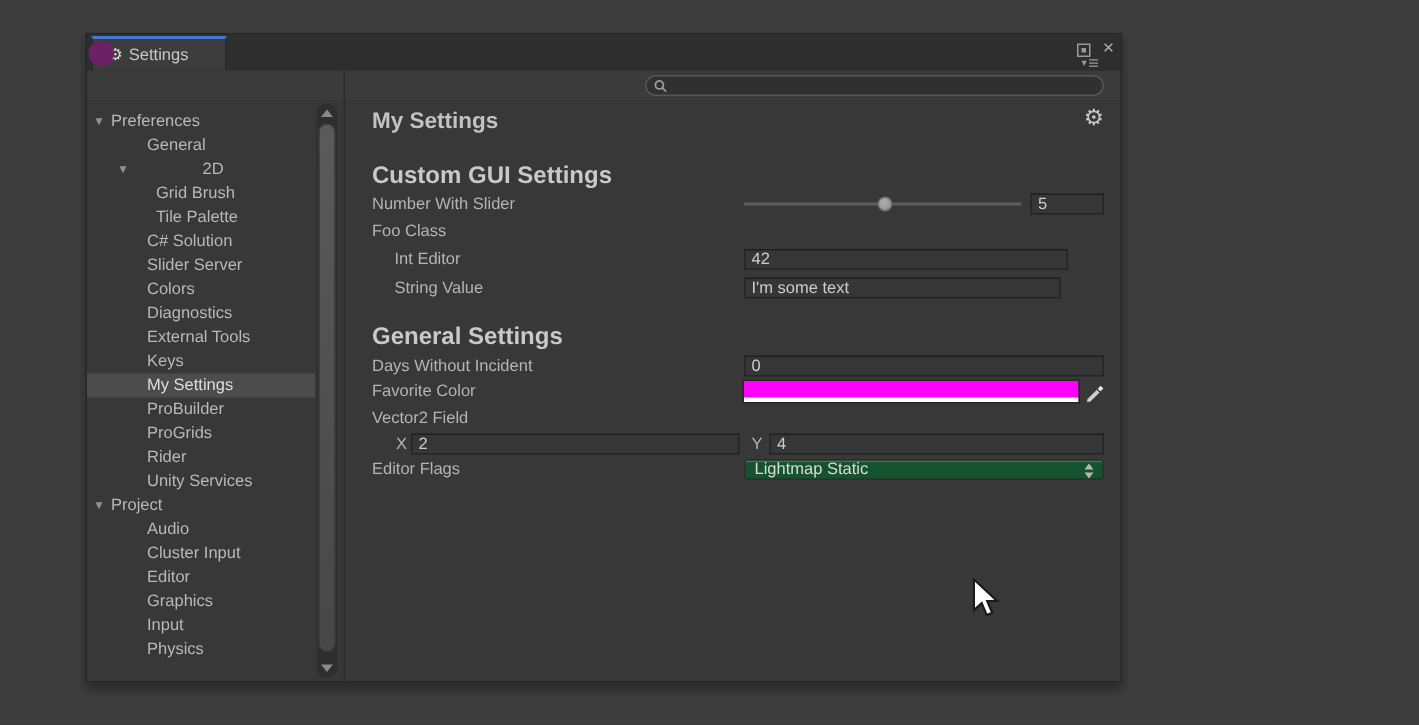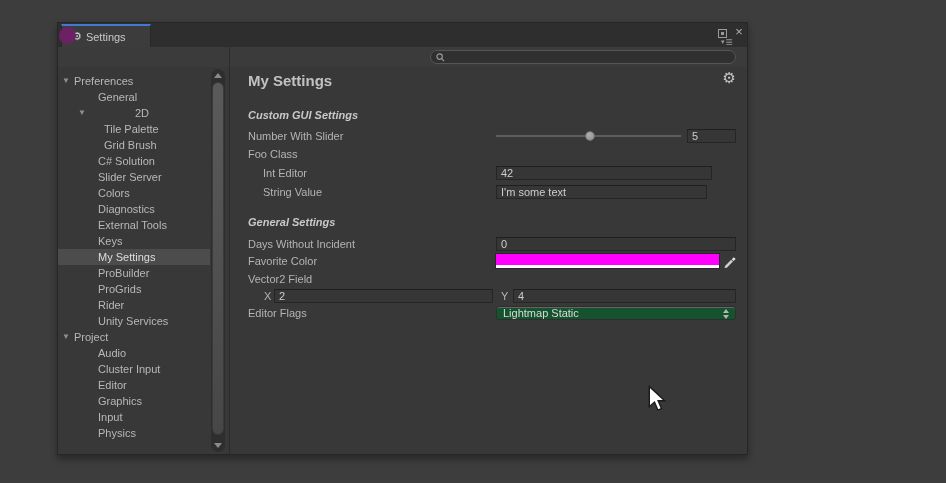--- a/index.html
+++ b/index.html
@@ -58,21 +58,21 @@
   .sb-track{position:absolute;left:153px;top:2px;bottom:2px;width:14px;background:#2e2e2e;border-radius:7px;}
   .sb-arrow{position:absolute;left:3px;width:0;height:0;border-left:4px solid transparent;border-right:4px solid transparent;}
   .sb-arrow.up{top:4px;border-bottom:5px solid #8a8a8a;}
   .sb-arrow.down{bottom:4px;border-top:5px solid #8a8a8a;}
   .sb-thumb{position:absolute;left:1px;width:12px;top:13px;bottom:17px;border-radius:6px;
     background:linear-gradient(#5a5a5a,#474747);border:1px solid #3a3a3a;box-sizing:border-box;}
   
   .main{position:absolute;left:172px;top:44px;right:0;bottom:0;background:#383838;}
   .pg-title{position:absolute;left:18px;top:5px;font-size:15px;font-weight:bold;color:#c2c2c2;}
   .pg-gear{position:absolute;right:11px;top:2px;font-size:15px;color:#c6c6c6;cursor:pointer;}
-  .sec-h{position:absolute;left:18px;font-weight:bold;font-size:11px;color:#c9c9c9;font-style:italic;}
+  .sec-h{position:absolute;left:18px;font-weight:bold;font-size:16px;color:#c9c9c9;}
   .row-lbl{position:absolute;left:18px;line-height:14px;color:#b4b4b4;white-space:nowrap;}
   .row-lbl.ind{left:33px;}
   .fld{
     position:absolute;height:14px;box-sizing:border-box;background:#363636;
     border:1px solid #252525;border-top-color:#1f1f1f;color:#cdcdcd;
     font-family:inherit;font-size:11px;line-height:12px;padding:0 0 0 4px;outline:none;
   }
   
   .sl-track{position:absolute;left:266px;width:185px;height:2px;background:#5e5e5e;}
   .sl-thumb{position:absolute;left:48%;top:-4px;width:10px;height:10px;border-radius:50%;
@@ -132,24 +132,24 @@
         <span class="lbl">Preferences</span>
       </div>
       <div class="sb-item lvl1">
         <span class="lbl">General</span>
       </div>
       <div class="sb-item lvl1x">
         <span class="exp">▼</span>
         <span class="lbl">2D</span>
       </div>
       <div class="sb-item lvl2">
+        <span class="lbl">Grid Brush</span>
+      </div>
+      <div class="sb-item lvl2">
         <span class="lbl">Tile Palette</span>
-      </div>
-      <div class="sb-item lvl2">
-        <span class="lbl">Grid Brush</span>
       </div>
       <div class="sb-item lvl1">
         <span class="lbl">C# Solution</span>
       </div>
       <div class="sb-item lvl1">
         <span class="lbl">Slider Server</span>
       </div>
       <div class="sb-item lvl1">
         <span class="lbl">Colors</span>
       </div>

